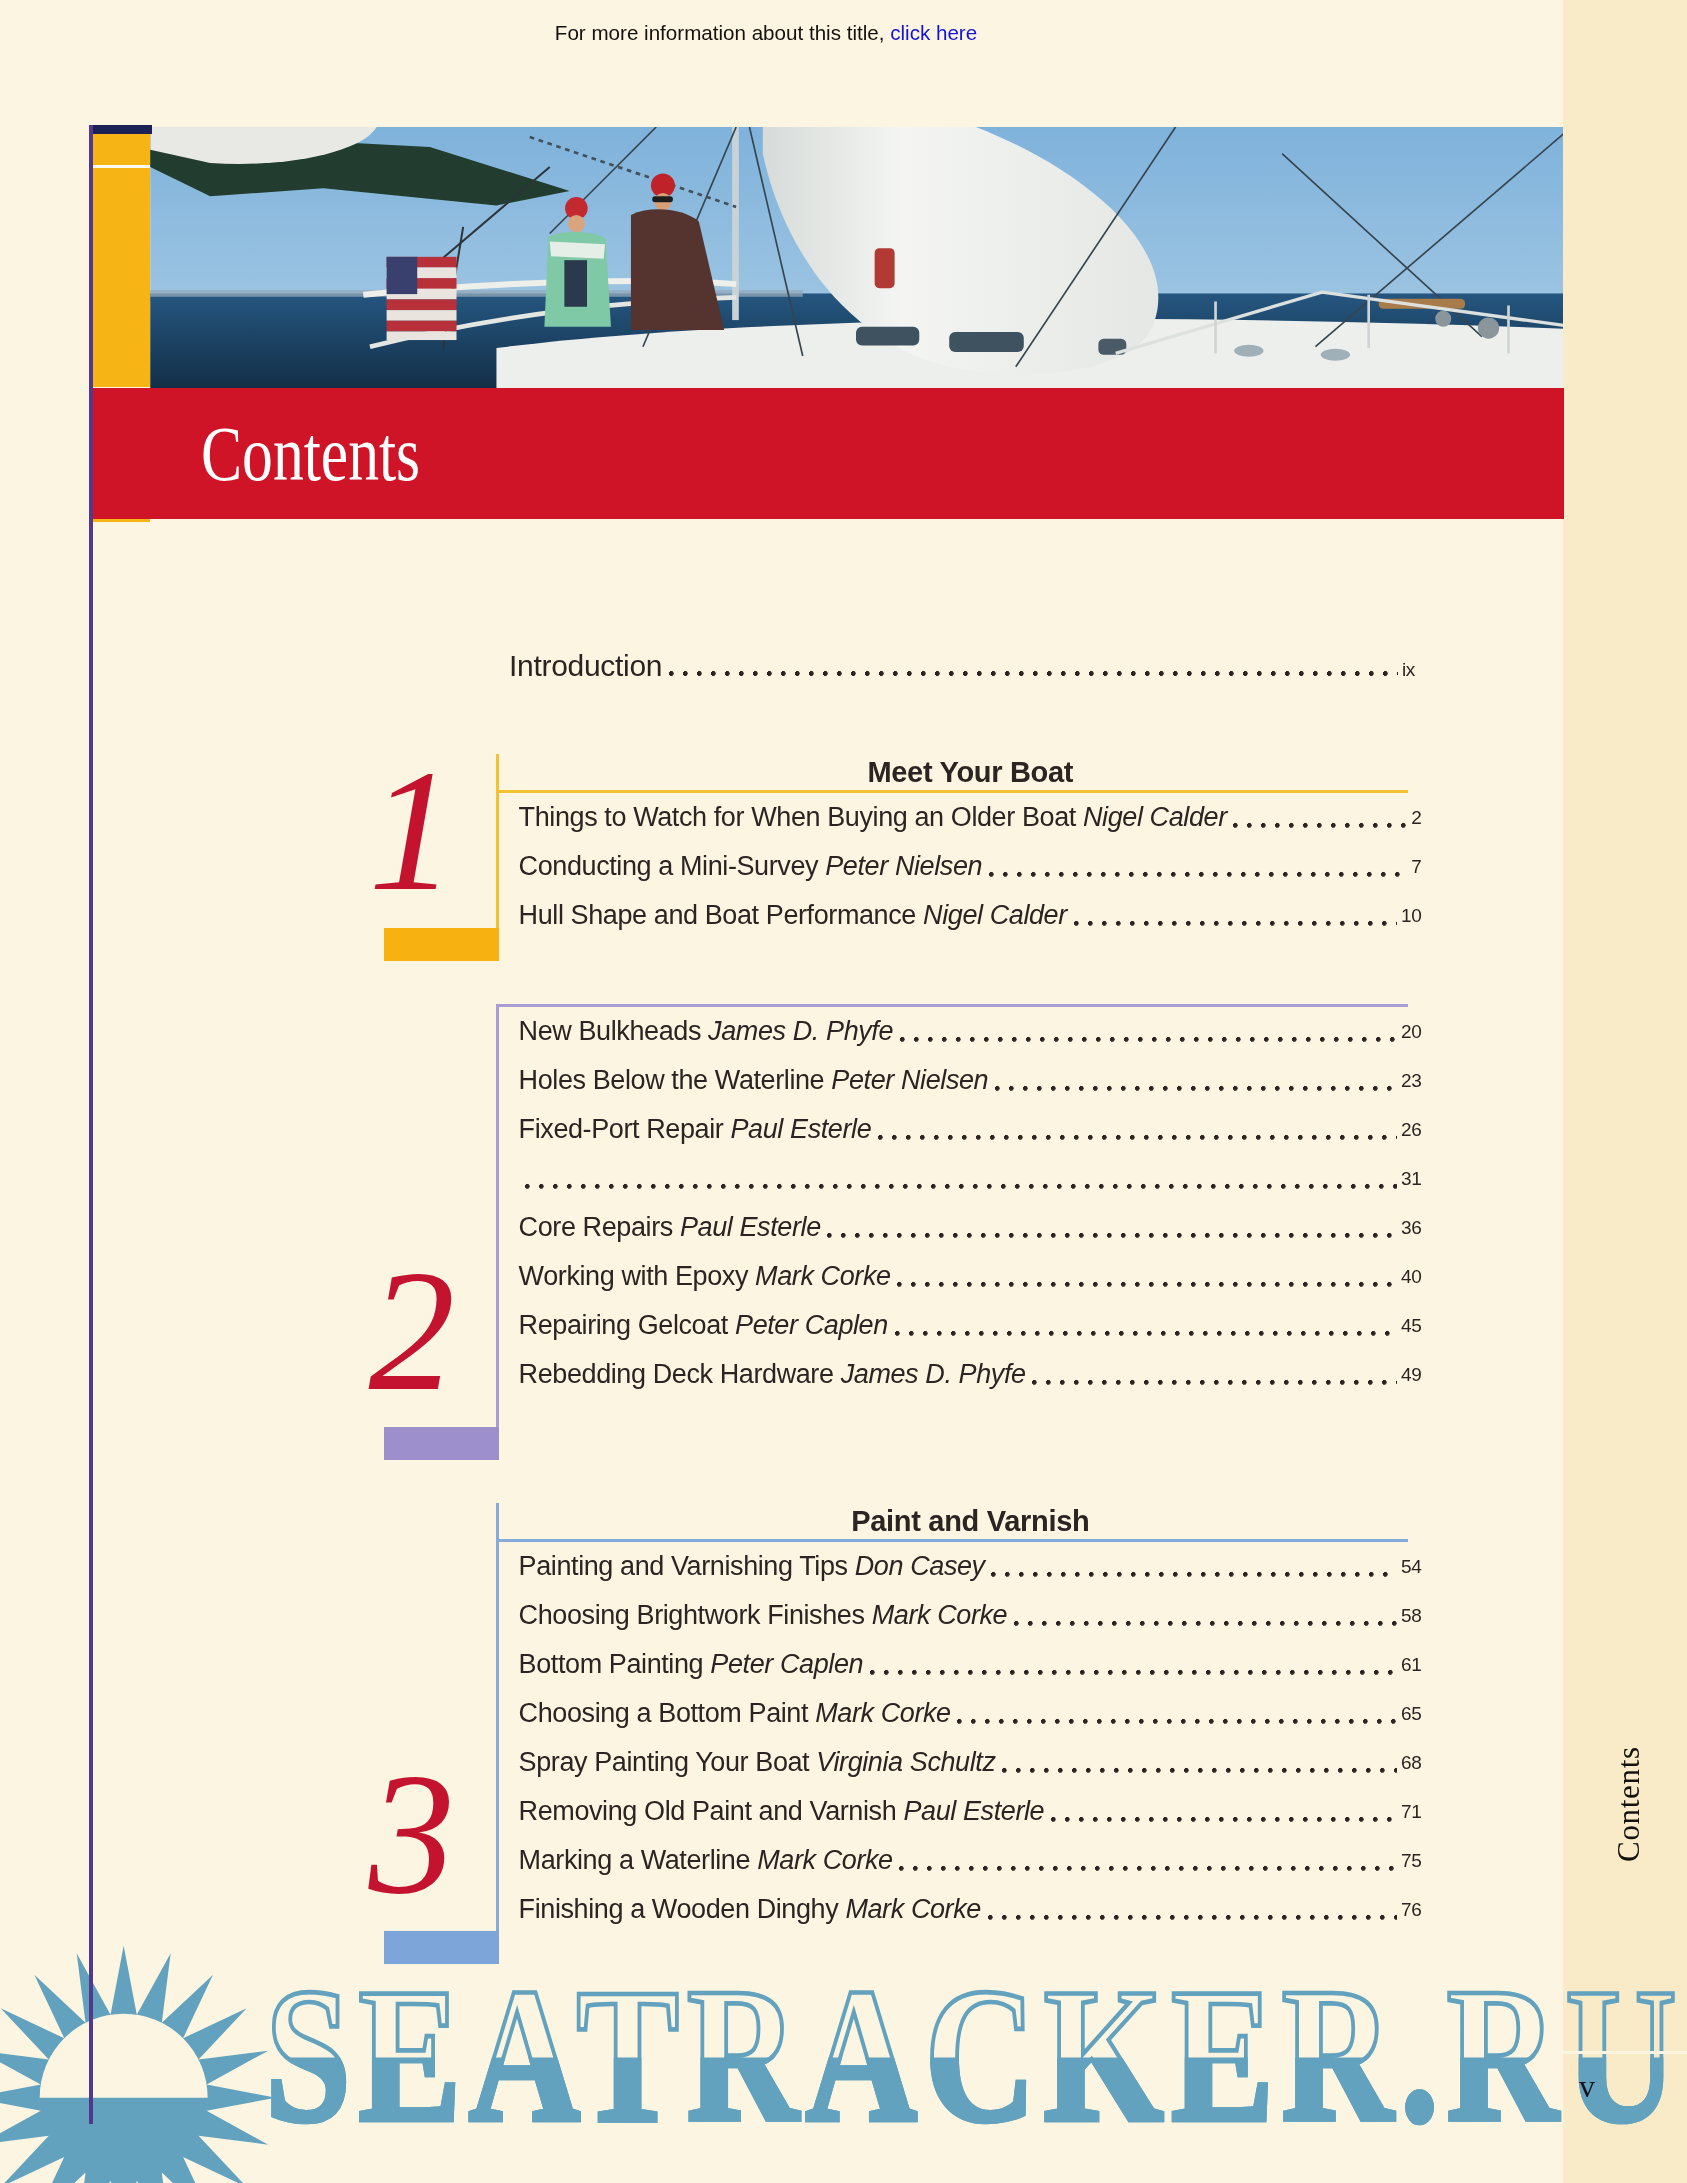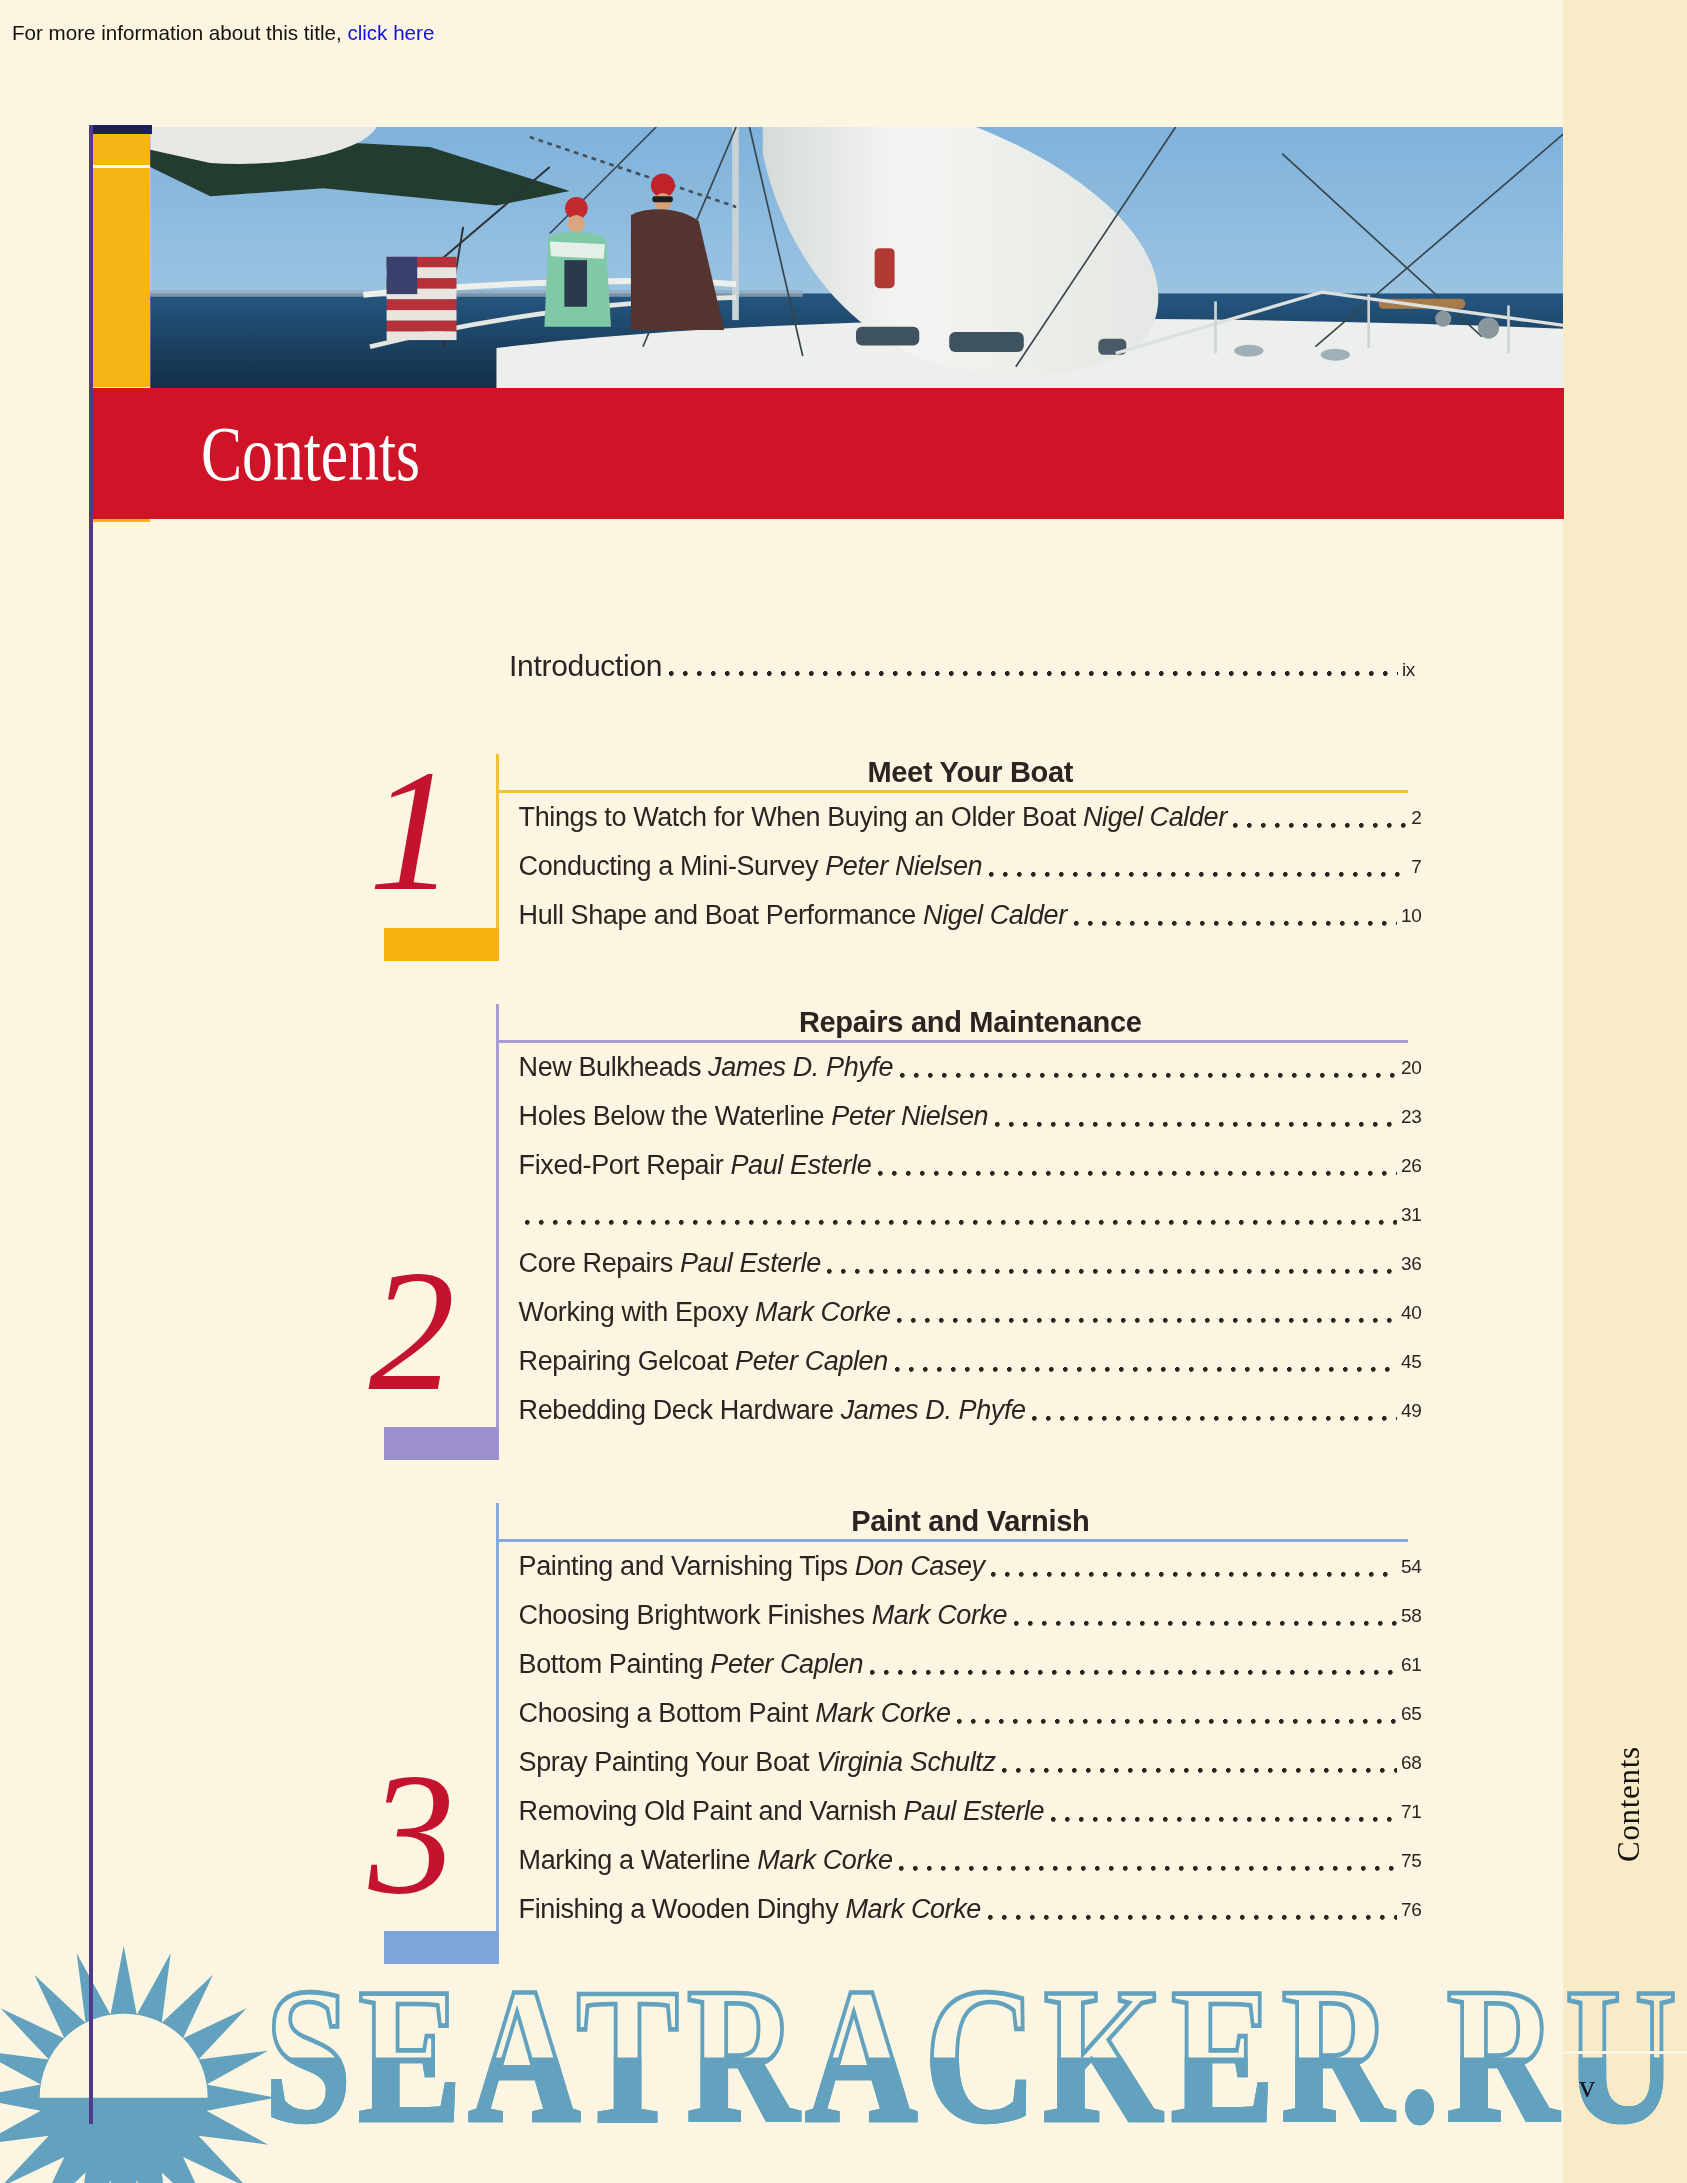--- a/index.html
+++ b/index.html
@@ -1,19 +1,19 @@
 <!DOCTYPE html>
 <html style="--cream: #FCF5E1; --beige: #FAEBC8; --red: #CE1426; --numred: #C3132E; --gold: #F7B515; --navy: #1B2157; --purple: #53398C; --text: #2B2422; --link: #1414D6; --wmblue: #62A2BE;font-size:10.7px"><head>
 <meta charset="utf-8">
 <style>
   html,body{margin:0;padding:0;}
   .page{position:relative;width:1688px;height:2183px;background:var(--cream,#FCF5E1);overflow:hidden;
         font-family:"Liberation Sans",sans-serif;color:var(--text,#2B2422);}
   
-  .top-note{position:absolute;top:21px;left:12px;width:1532px;font-size:20.6px;color:#141210;}
+  .top-note{position:absolute;top:21px;left:0;width:1532px;text-align:center;font-size:20.6px;color:#141210;}
   .top-note a{color:var(--link,#1414D6);text-decoration:none;cursor:pointer;}
   
   .sidebar{position:absolute;right:0;top:0;width:125px;height:2183px;background:var(--beige,#FAEBC8);z-index:1;}
   .vert-title{position:absolute;left:1611px;top:1739px;width:41px;height:131px;writing-mode:vertical-rl;
         transform:rotate(180deg);font-family:"Liberation Serif",serif;font-size:31px;color:#14120F;z-index:2;
         text-align:center;letter-spacing:0.7px;}
   .folio{position:absolute;left:1579px;top:2068px;font-family:"Liberation Serif",serif;font-size:32px;
         color:#15131E;z-index:6;}
   
   .navy-bar{position:absolute;left:93px;top:125px;width:59px;height:9.3px;background:var(--navy,#1B2157);}
@@ -192,21 +192,20 @@
     <span class="leader"></span>
     <span class="pg">10</span>
   </div>
 </div>
   </div>
 
   <div class="section sec1" style="--accent: #A89CD2; --swatch: #9C8FCB;">
     <div class="vline"></div>
     <div class="num">2</div>
     <div class="swatch"></div>
-    <div class="sec-header">Repairs and Maintenance</div>
     <div class="rule"></div>
     <div class="rows">
   <div class="row">
     <span class="t"><span class="t-title">New Bulkheads</span> <span class="t-author">James D. Phyfe</span></span>
     <span class="leader"></span>
     <span class="pg">20</span>
   </div>
 
   <div class="row">
     <span class="t"><span class="t-title">Holes Below the Waterline</span> <span class="t-author">Peter Nielsen</span></span>

